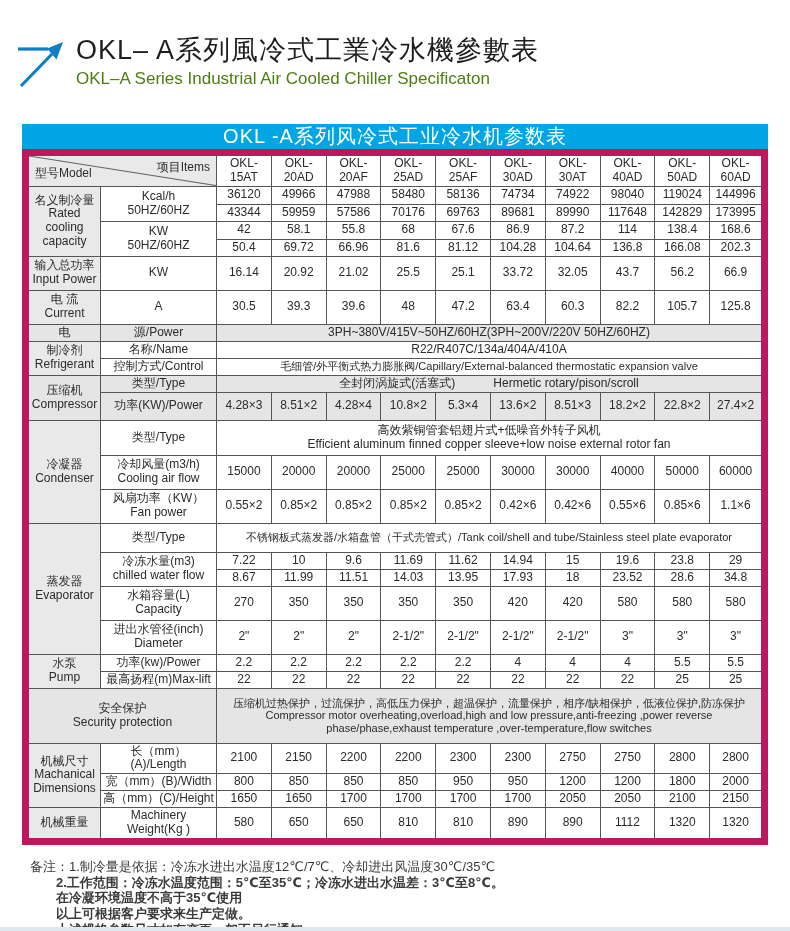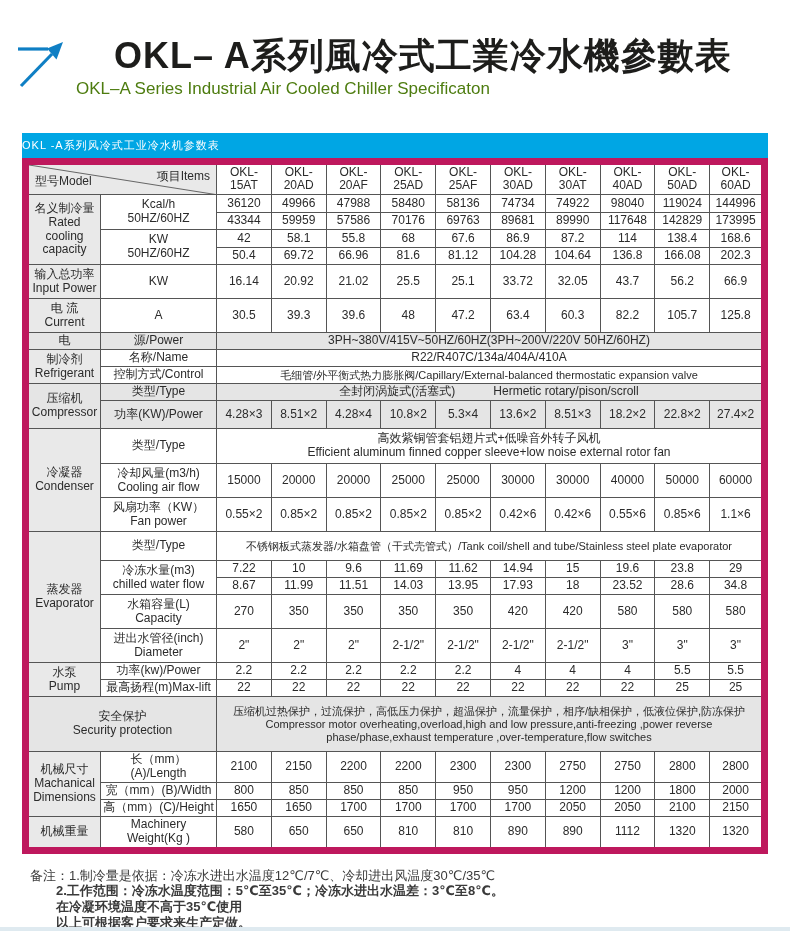--- a/index.html
+++ b/index.html
@@ -5,27 +5,27 @@
   * { margin:0; padding:0; box-sizing:border-box; }
   html,body { background:#ffffff; }
   body {
     width:790px; height:931px; position:relative; overflow:hidden;
     font-family:"Liberation Sans","DejaVu Sans",sans-serif; color:#2b2b2b;
   }
   
   .header { display:flex; align-items:flex-start; padding:36px 0 0 14px; }
   .logo { width:54px; height:52px; flex:0 0 auto; margin-top:2px; }
   .titles { margin-left:8px; }
-  .title-zh { font-size:36px; font-weight:bold; color:#1d1d1b; letter-spacing:1px; line-height:1.1;margin-left:38px; }
+  .title-zh { font-size:27px; font-weight:normal; color:#1d1d1b; letter-spacing:1px; line-height:1.1; }
   .title-en { font-size:17px; color:#4d7c0f; margin-top:3px; }
   
   .spec { margin:11px 22px 0 22px; }
   .titlebar {
-    background:#00a6e4; color:#ffffff; text-align:left;
-    font-size:11px; height:25px; line-height:25px; letter-spacing:1px;margin-top:34px;
+    background:#00a6e4; color:#ffffff; text-align:center;
+    font-size:20px; height:25px; line-height:25px; letter-spacing:1px;margin-top:34px;
   }
   table { border-collapse:collapse; width:100%; table-layout:fixed; border:7px solid #be185d; }
   td, th {
     border:1px solid #555555; text-align:center; vertical-align:middle;
     font-size:12px; font-weight:normal; padding:1px 2px; line-height:1.15;
     overflow:hidden; background:#ffffff;
   }
   .lab { background:#e9e9e9; }
   .grayrow td { background:#e5e5e5; }
   .two-line span { display:block; }

